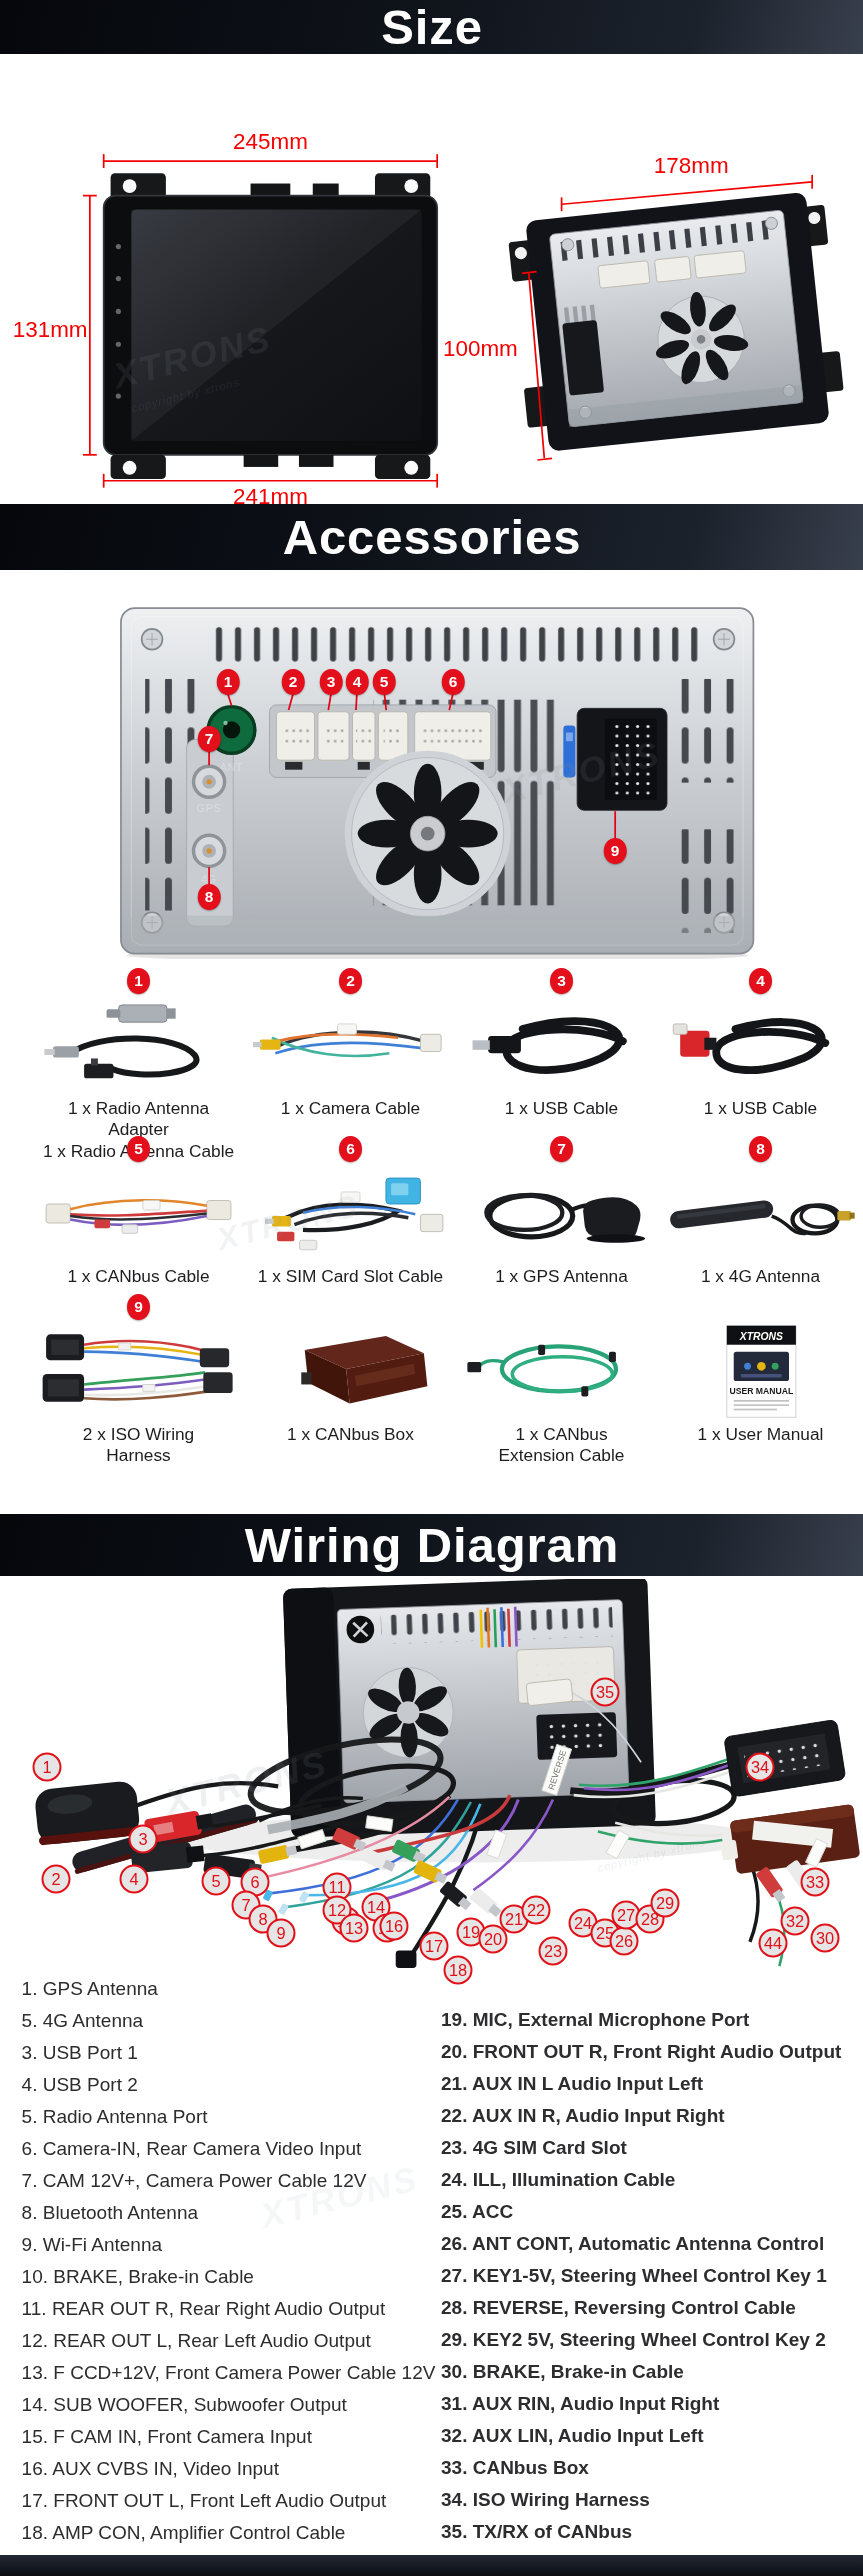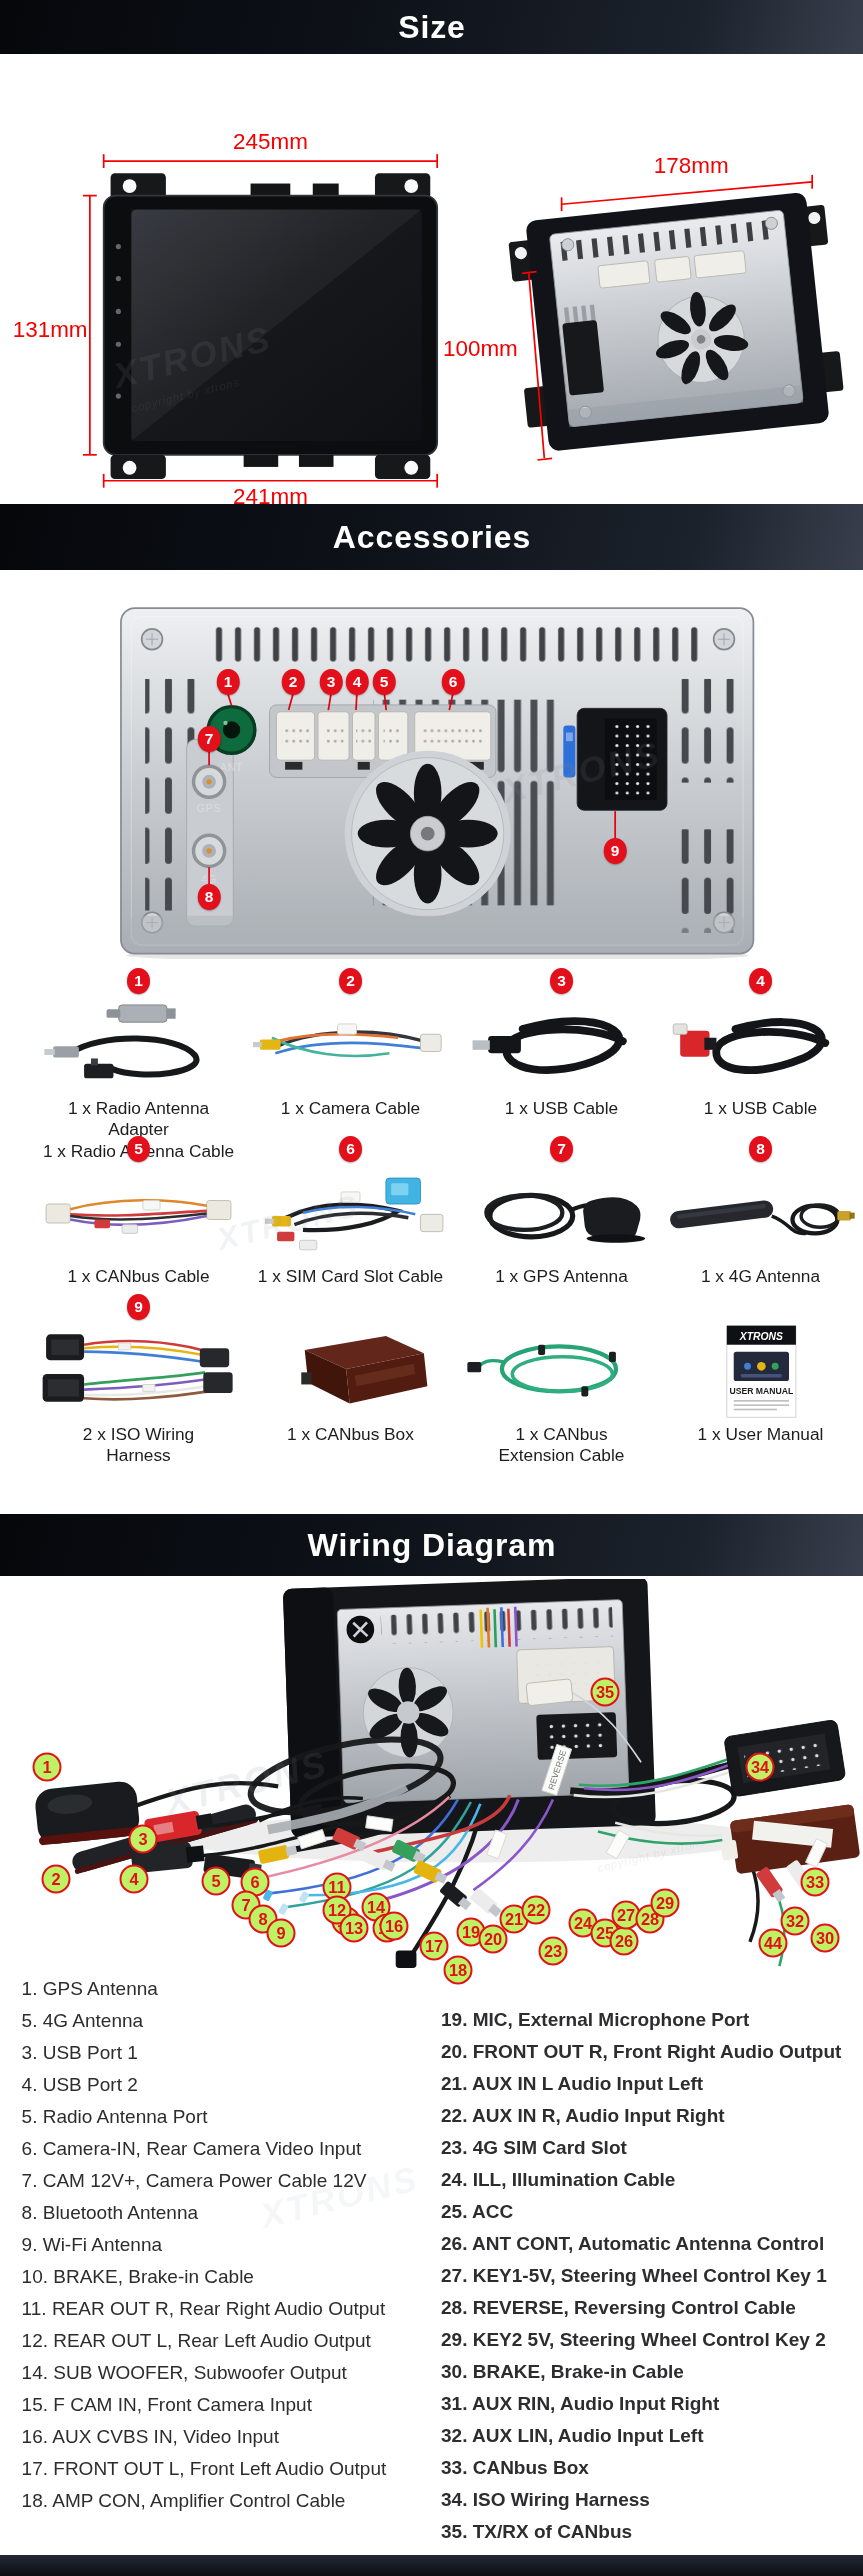--- a/index.html
+++ b/index.html
@@ -1,36 +1,36 @@
 <!DOCTYPE html>
 <html style="font-size:14px"><head>
 <meta charset="utf-8">
 <style>
   html,body{margin:0;padding:0;background:#ffffff;}
   .page{position:relative;width:864px;height:2576px;background:#ffffff;overflow:hidden;
         font-family:"Liberation Sans",sans-serif;}
   .hdr{position:absolute;left:0;width:864px;display:flex;align-items:center;justify-content:center;
-       color:#fff;font-size:32px;font-weight:bold;letter-spacing:0.9px;
+       color:#fff;font-size:49px;font-weight:bold;letter-spacing:0.9px;
        background:linear-gradient(104deg,#05070b 0%,#0e1219 45%,#1c222c 80%,#39404d 100%);}
   .hdr-size{top:0;height:54px;}
   .hdr-acc{top:504px;height:66px;}
   .hdr-wire{top:1514px;height:62px;}
   .footer-bar{position:absolute;top:2555px;left:0;width:864px;height:21px;
        background:linear-gradient(180deg,#232935,#0b0d12);}
   .layer{position:absolute;left:0;top:0;width:864px;height:2576px;pointer-events:none;}
   .abs{position:absolute;}
   .wm{position:absolute;font-style:italic;font-weight:bold;color:#7e8896;opacity:0.13;
       letter-spacing:2.6px;transform:rotate(-14deg);pointer-events:none;}
   .wm-small{font-size:11.2px;letter-spacing:0.9px;opacity:0.12;font-weight:normal;}
   .panel-badge{position:absolute;width:22.5px;height:26px;border-radius:50%;background:#e30f1b;
       color:#fff;font-weight:bold;font-size:15.5px;line-height:26px;text-align:center;
       transform:translate(-50%,-50%);box-shadow:0 0.9px 1.7px rgba(0,0,0,.35);}
   .wire-callout{position:absolute;width:29px;height:29px;box-sizing:border-box;border:2.2px solid #e01118;
-      border-radius:50%;background:#bef264;color:#e01118;font-size:16.4px;line-height:25px;text-align:center;
-      transform:translate(-50%,-50%);font-weight:bold;}
+      border-radius:50%;background:#e5e5e5;color:#e01118;font-size:16.4px;line-height:25px;text-align:center;
+      transform:translate(-50%,-50%);}
   .acc-cell{position:absolute;width:199px;text-align:center;}
   .acc-badge{width:22.5px;height:26px;border-radius:50%;background:#e30f1b;color:#fff;font-weight:bold;
       font-size:15.5px;line-height:26px;text-align:center;margin:0 auto 3.5px auto;
       box-shadow:0 0.9px 1.7px rgba(0,0,0,.35);}
   .acc-icon{width:199px;height:95px;}
   .acc-caption{font-size:17.3px;line-height:21.6px;color:#1d1d1f;white-space:pre-line;margin-top:5.2px;}
   .legend-col{position:absolute;font-size:19px;color:#2d2d2f;}
   .legend-line{height:32px;line-height:32px;white-space:nowrap;}
   .dim{fill:#f40000;font-size:26px;}
   .emboss{fill:#f2f4f6;opacity:.38;font-size:12px;letter-spacing:1px;}
@@ -483,20 +483,21 @@
       <div class="legend-line">3. USB Port 1</div>
       <div class="legend-line">4. USB Port 2</div>
       <div class="legend-line">5. Radio Antenna Port</div>
       <div class="legend-line">6. Camera-IN, Rear Camera Video Input</div>
       <div class="legend-line">7. CAM 12V+, Camera Power Cable 12V</div>
       <div class="legend-line">8. Bluetooth Antenna</div>
       <div class="legend-line">9. Wi-Fi Antenna</div>
       <div class="legend-line">10. BRAKE, Brake-in Cable</div>
       <div class="legend-line">11. REAR OUT R, Rear Right Audio Output</div>
       <div class="legend-line">12. REAR OUT L, Rear Left Audio Output</div>
+      <div class="legend-line">13. F CCD+12V, Front Camera Power Cable 12V</div>
       <div class="legend-line">14. SUB WOOFER, Subwoofer Output</div>
       <div class="legend-line">15. F CAM IN, Front Camera Input</div>
       <div class="legend-line">16. AUX CVBS IN, Video Input</div>
       <div class="legend-line">17. FRONT OUT L, Front Left Audio Output</div>
       <div class="legend-line">18. AMP CON, Amplifier Control Cable</div>
     </div>
   <div class="legend-col" style="left:441px;top:2004px;font-weight:bold;">
       <div class="legend-line">19. MIC, External Microphone Port</div>
       <div class="legend-line">20. FRONT OUT R, Front Right Audio Output</div>
       <div class="legend-line">21. AUX IN L Audio Input Left</div>

